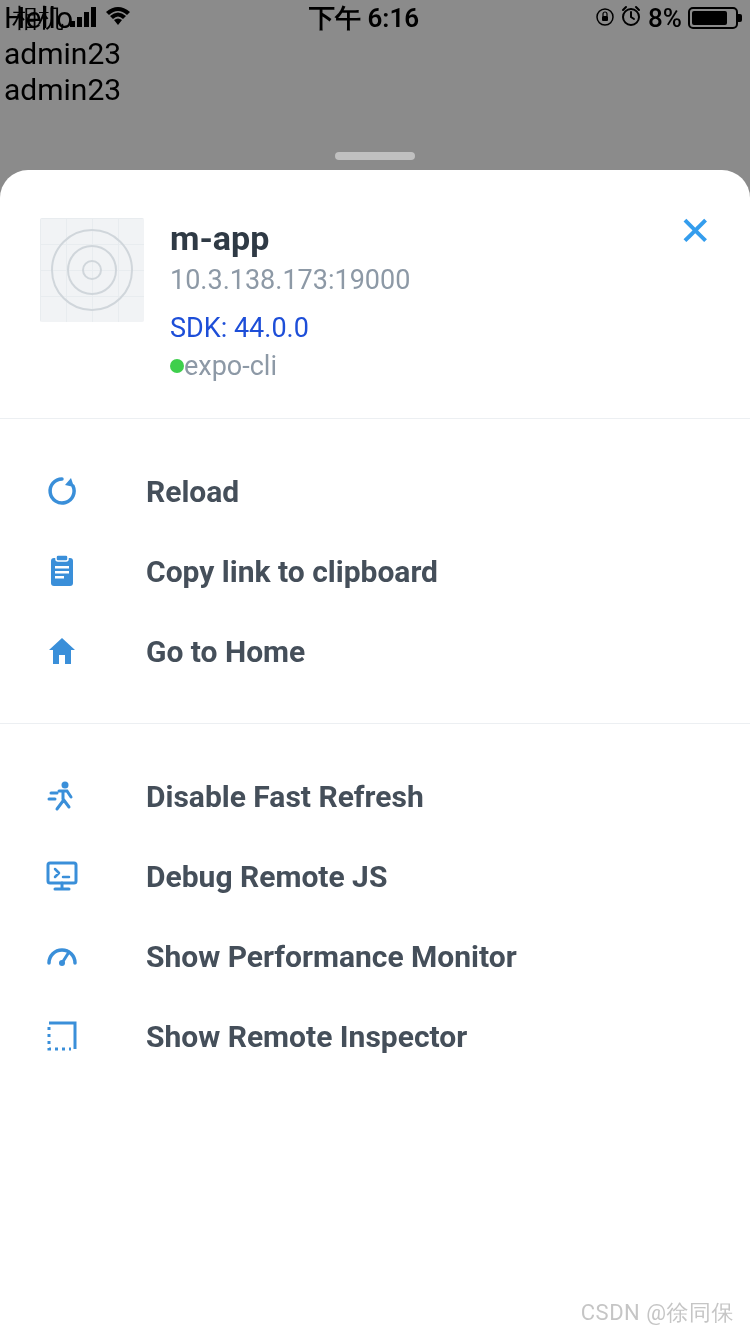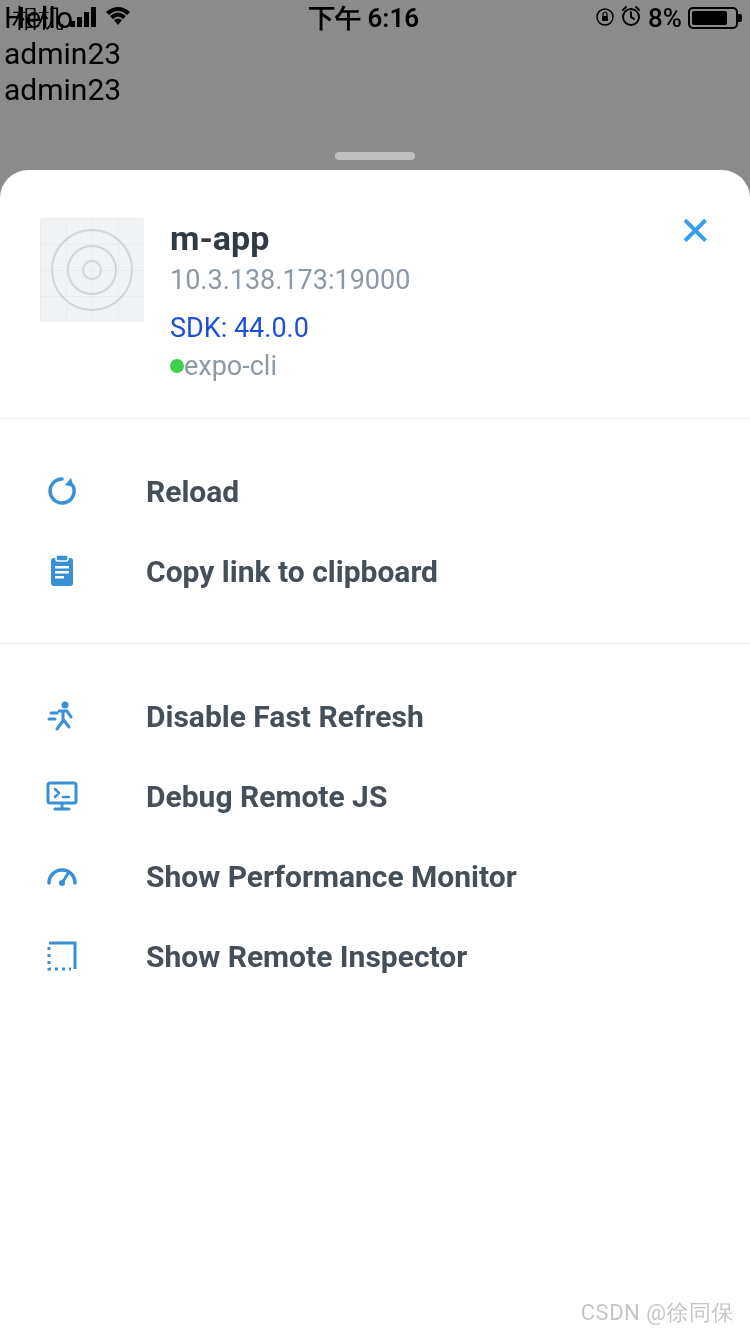--- a/index.html
+++ b/index.html
@@ -226,20 +226,28 @@
         <svg width="34" height="34" viewBox="0 0 34 34">
             <rect x="6" y="4" width="22" height="28" rx="3" fill="#3a8fd9"></rect>
             <rect x="11" y="1" width="12" height="6" rx="2" fill="#3a8fd9" stroke="#fff" stroke-width="1.5"></rect>
             <rect x="10" y="12" width="14" height="2.5" fill="#fff"></rect>
             <rect x="10" y="17" width="14" height="2.5" fill="#fff"></rect>
             <rect x="10" y="22" width="9" height="2.5" fill="#fff"></rect>
           </svg>
       </span>
       <span class="menu-label">Copy link to clipboard</span>
     </div>
+    <div class="menu-item">
+      <span class="menu-icon">
+        <svg width="34" height="34" viewBox="0 0 34 34">
+            <path d="M4 16 L17 4 L30 16 L26 16 L26 30 L20 30 L20 21 L14 21 L14 30 L8 30 L8 16 Z" fill="#3a8fd9"></path>
+          </svg>
+      </span>
+      <span class="menu-label">Go to Home</span>
+    </div>
   </div>
 
   <div class="menu-section last">
     <div class="menu-item">
       <span class="menu-icon">
         <svg width="34" height="34" viewBox="0 0 34 34">
             <circle cx="20" cy="6" r="3.5" fill="#3a8fd9"></circle>
             <path d="M14 12 L22 12 L26 18 M18 12 L18 22 L12 30 M18 20 L24 28 M6 14 L12 14 M4 20 L10 20" stroke="#3a8fd9" stroke-width="3" fill="none" stroke-linecap="round"></path>
           </svg>
       </span>

